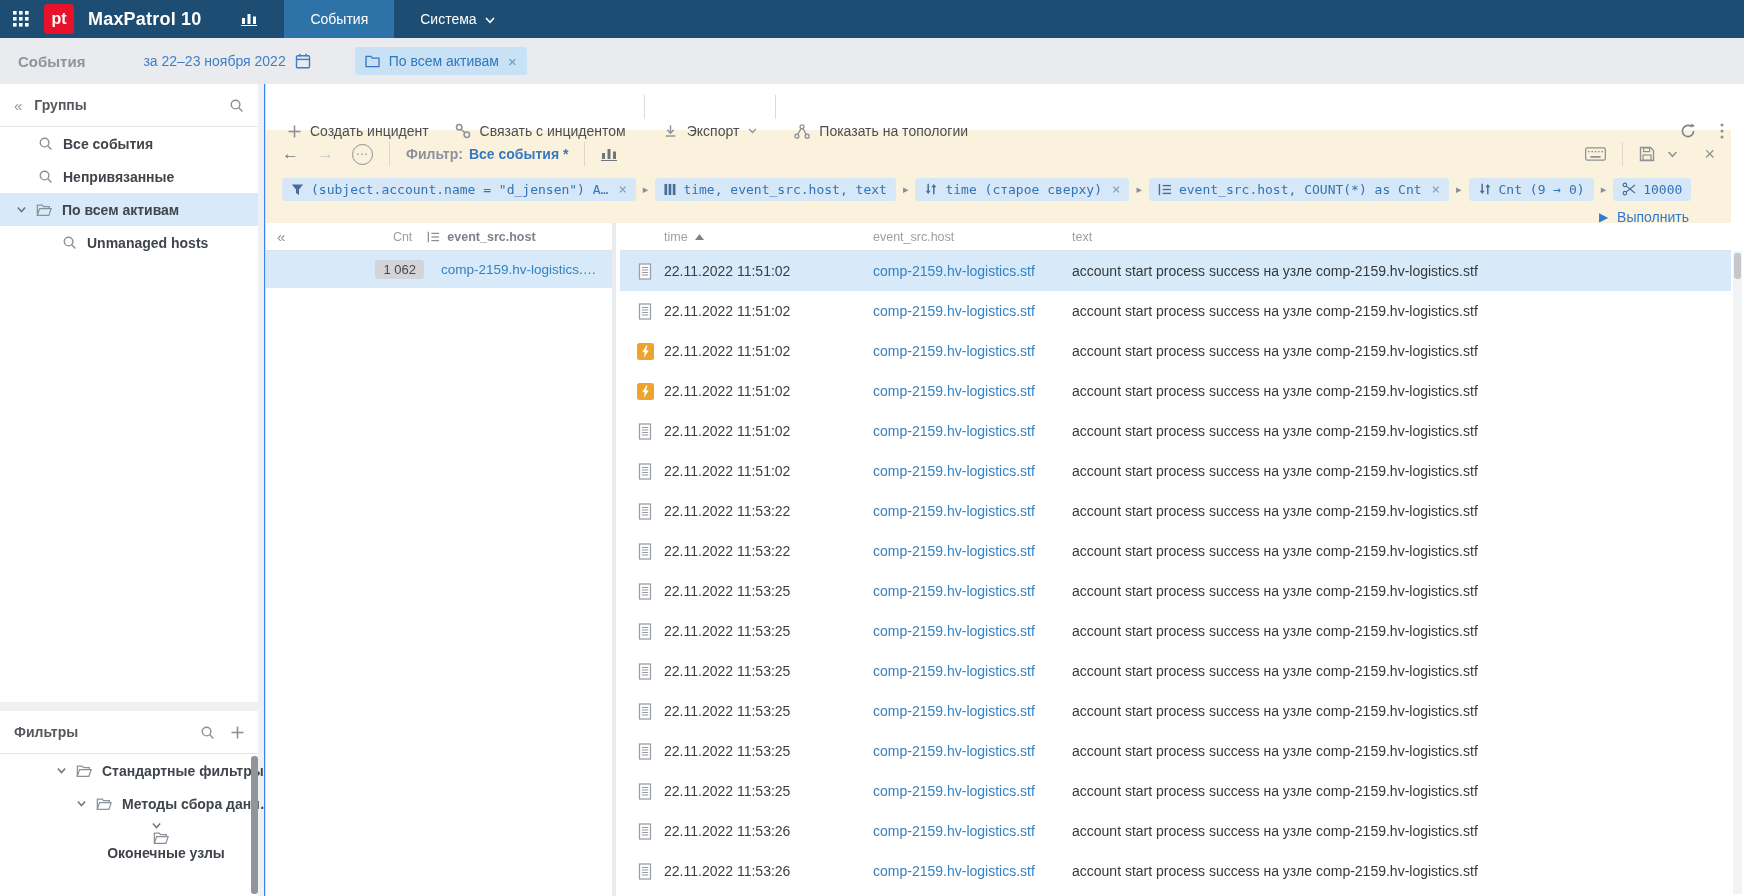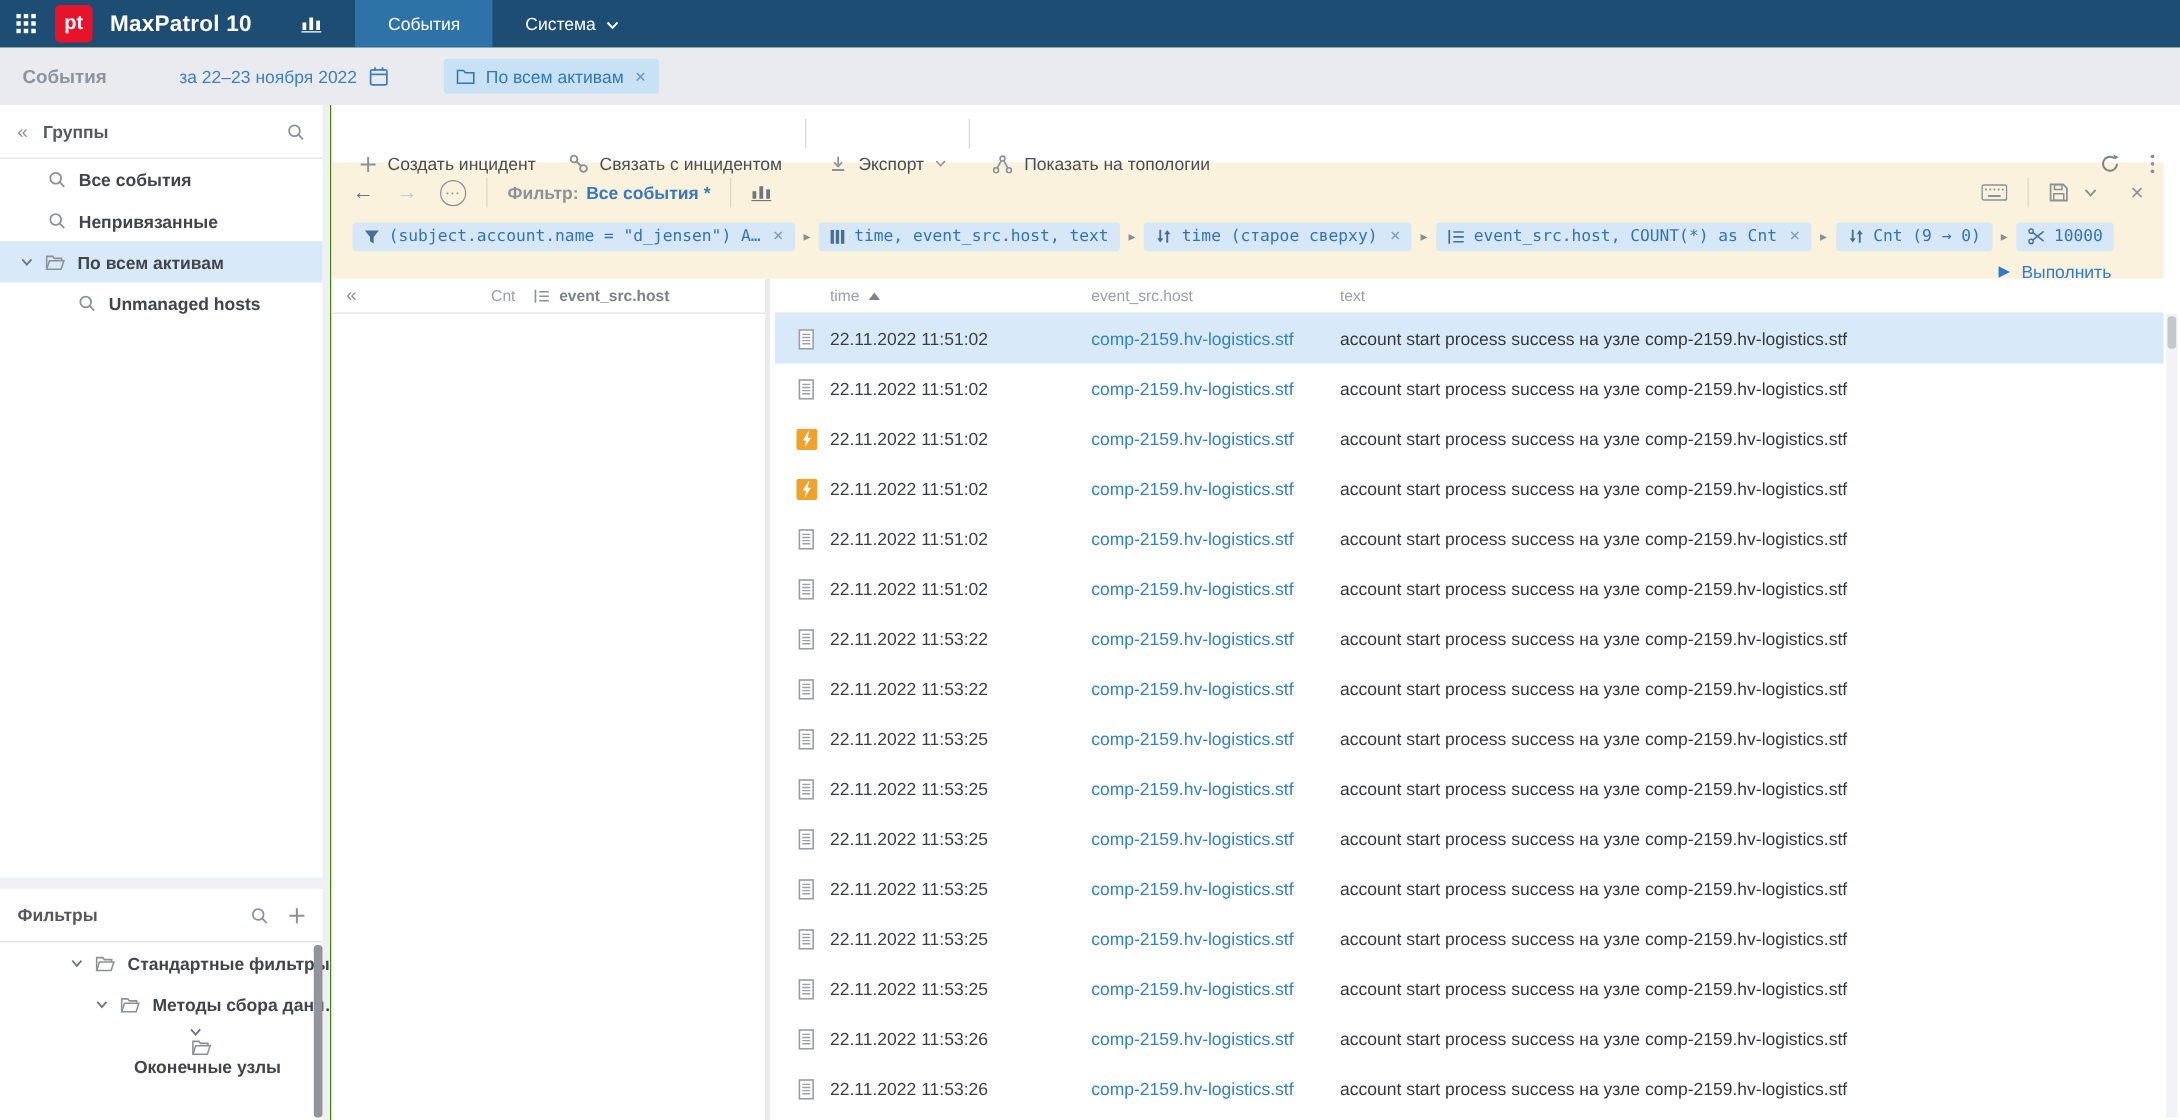--- a/index.html
+++ b/index.html
@@ -1,18 +1,18 @@
 <!DOCTYPE html>
 <html><head>
 <meta charset="utf-8">
 <style>
   * { margin:0; padding:0; box-sizing:border-box; }
   html,body { width:1744px; height:896px; overflow:hidden; }
   body { font-family:"Liberation Sans", sans-serif; background:#fff; color:#3a3f45; }
-  #app { position:relative; width:1744px; height:896px; background:#4d7c0f; }
+  #app { position:relative; width:1744px; height:896px; background:#3b82f6; }
 
   
   .topbar { position:absolute; left:0; top:0; width:1744px; height:38px; background:#1d4d73; display:flex; align-items:stretch; color:#fff; }
   .tb-menu { width:42px; display:flex; align-items:center; justify-content:center; cursor:pointer; }
   .tb-logo { width:30px; height:30px; margin:4px 4px 4px 2px; background:#e8132b; border-radius:4px; color:#fff; font-weight:bold; font-size:16px; display:flex; align-items:center; justify-content:center; }
   .tb-title { align-self:center; font-size:18px; font-weight:bold; margin:0 14px 0 10px; letter-spacing:.2px; }
   .tb-chart { align-self:center; margin:0 24px 0 26px; display:flex; }
   .tb-tabs { display:flex; margin-left:2px; }
   .tb-tab { display:flex; align-items:center; gap:8px; padding:0 26px; font-size:14px; cursor:pointer; }
   .tb-tab.active { background:#2e73a8; }
@@ -529,20 +529,26 @@
                     <line x1="1.5" y1="1" x2="1.5" y2="13"></line>
                     <line x1="5" y1="2.8" x2="14" y2="2.8"></line>
                     <line x1="5" y1="7" x2="14" y2="7"></line>
                     <line x1="5" y1="11.2" x2="14" y2="11.2"></line>
                   </g>
                 </svg>
               </span>
             <span>event_src.host</span>
           </span>
         </div>
+        <div id="agg-rows">
+            <div class="agg-row selected">
+              <span class="agg-cnt"><span class="badge">1 062</span></span>
+              <span class="agg-host">comp-2159.hv-logistics.…</span>
+            </div>
+          </div>
       </div>
       <div class="events-panel">
         <div class="grid-hdr ev-hdr">
           <span class="c-time">
             <span>time</span>
             <span style="display:flex">
               <svg width="9" height="6" viewBox="0 0 9 6">
                   <path d="M4.5 0 L9 6 H0 Z" fill="#7d838a"></path>
                 </svg>
             </span>

